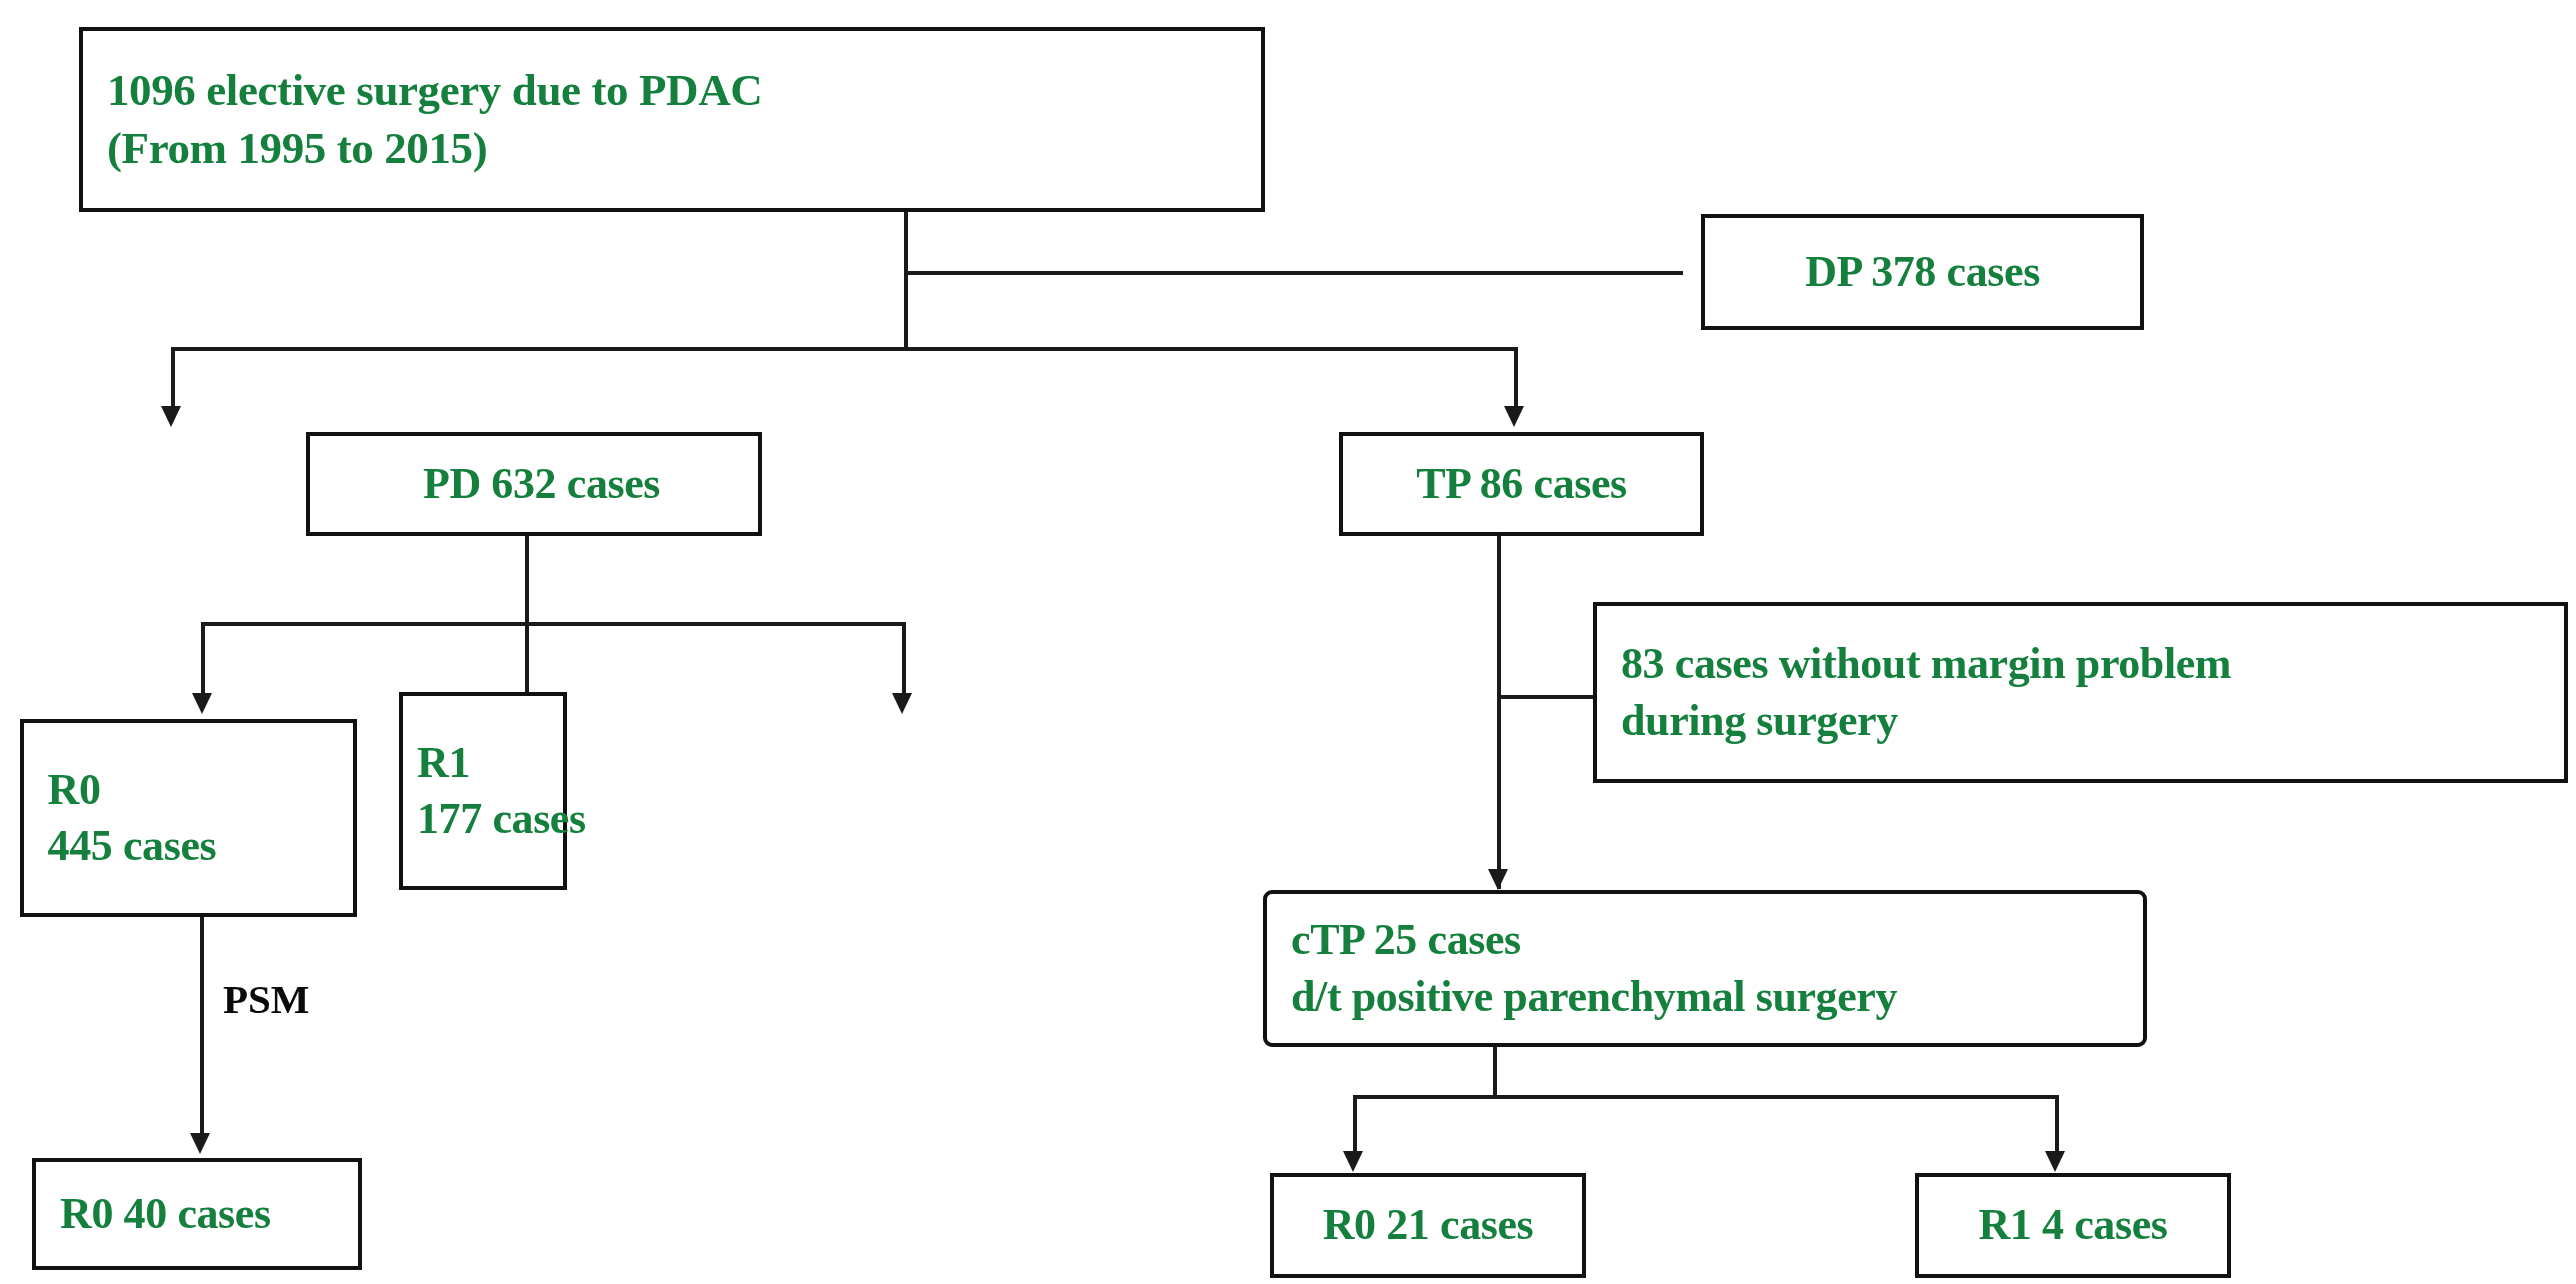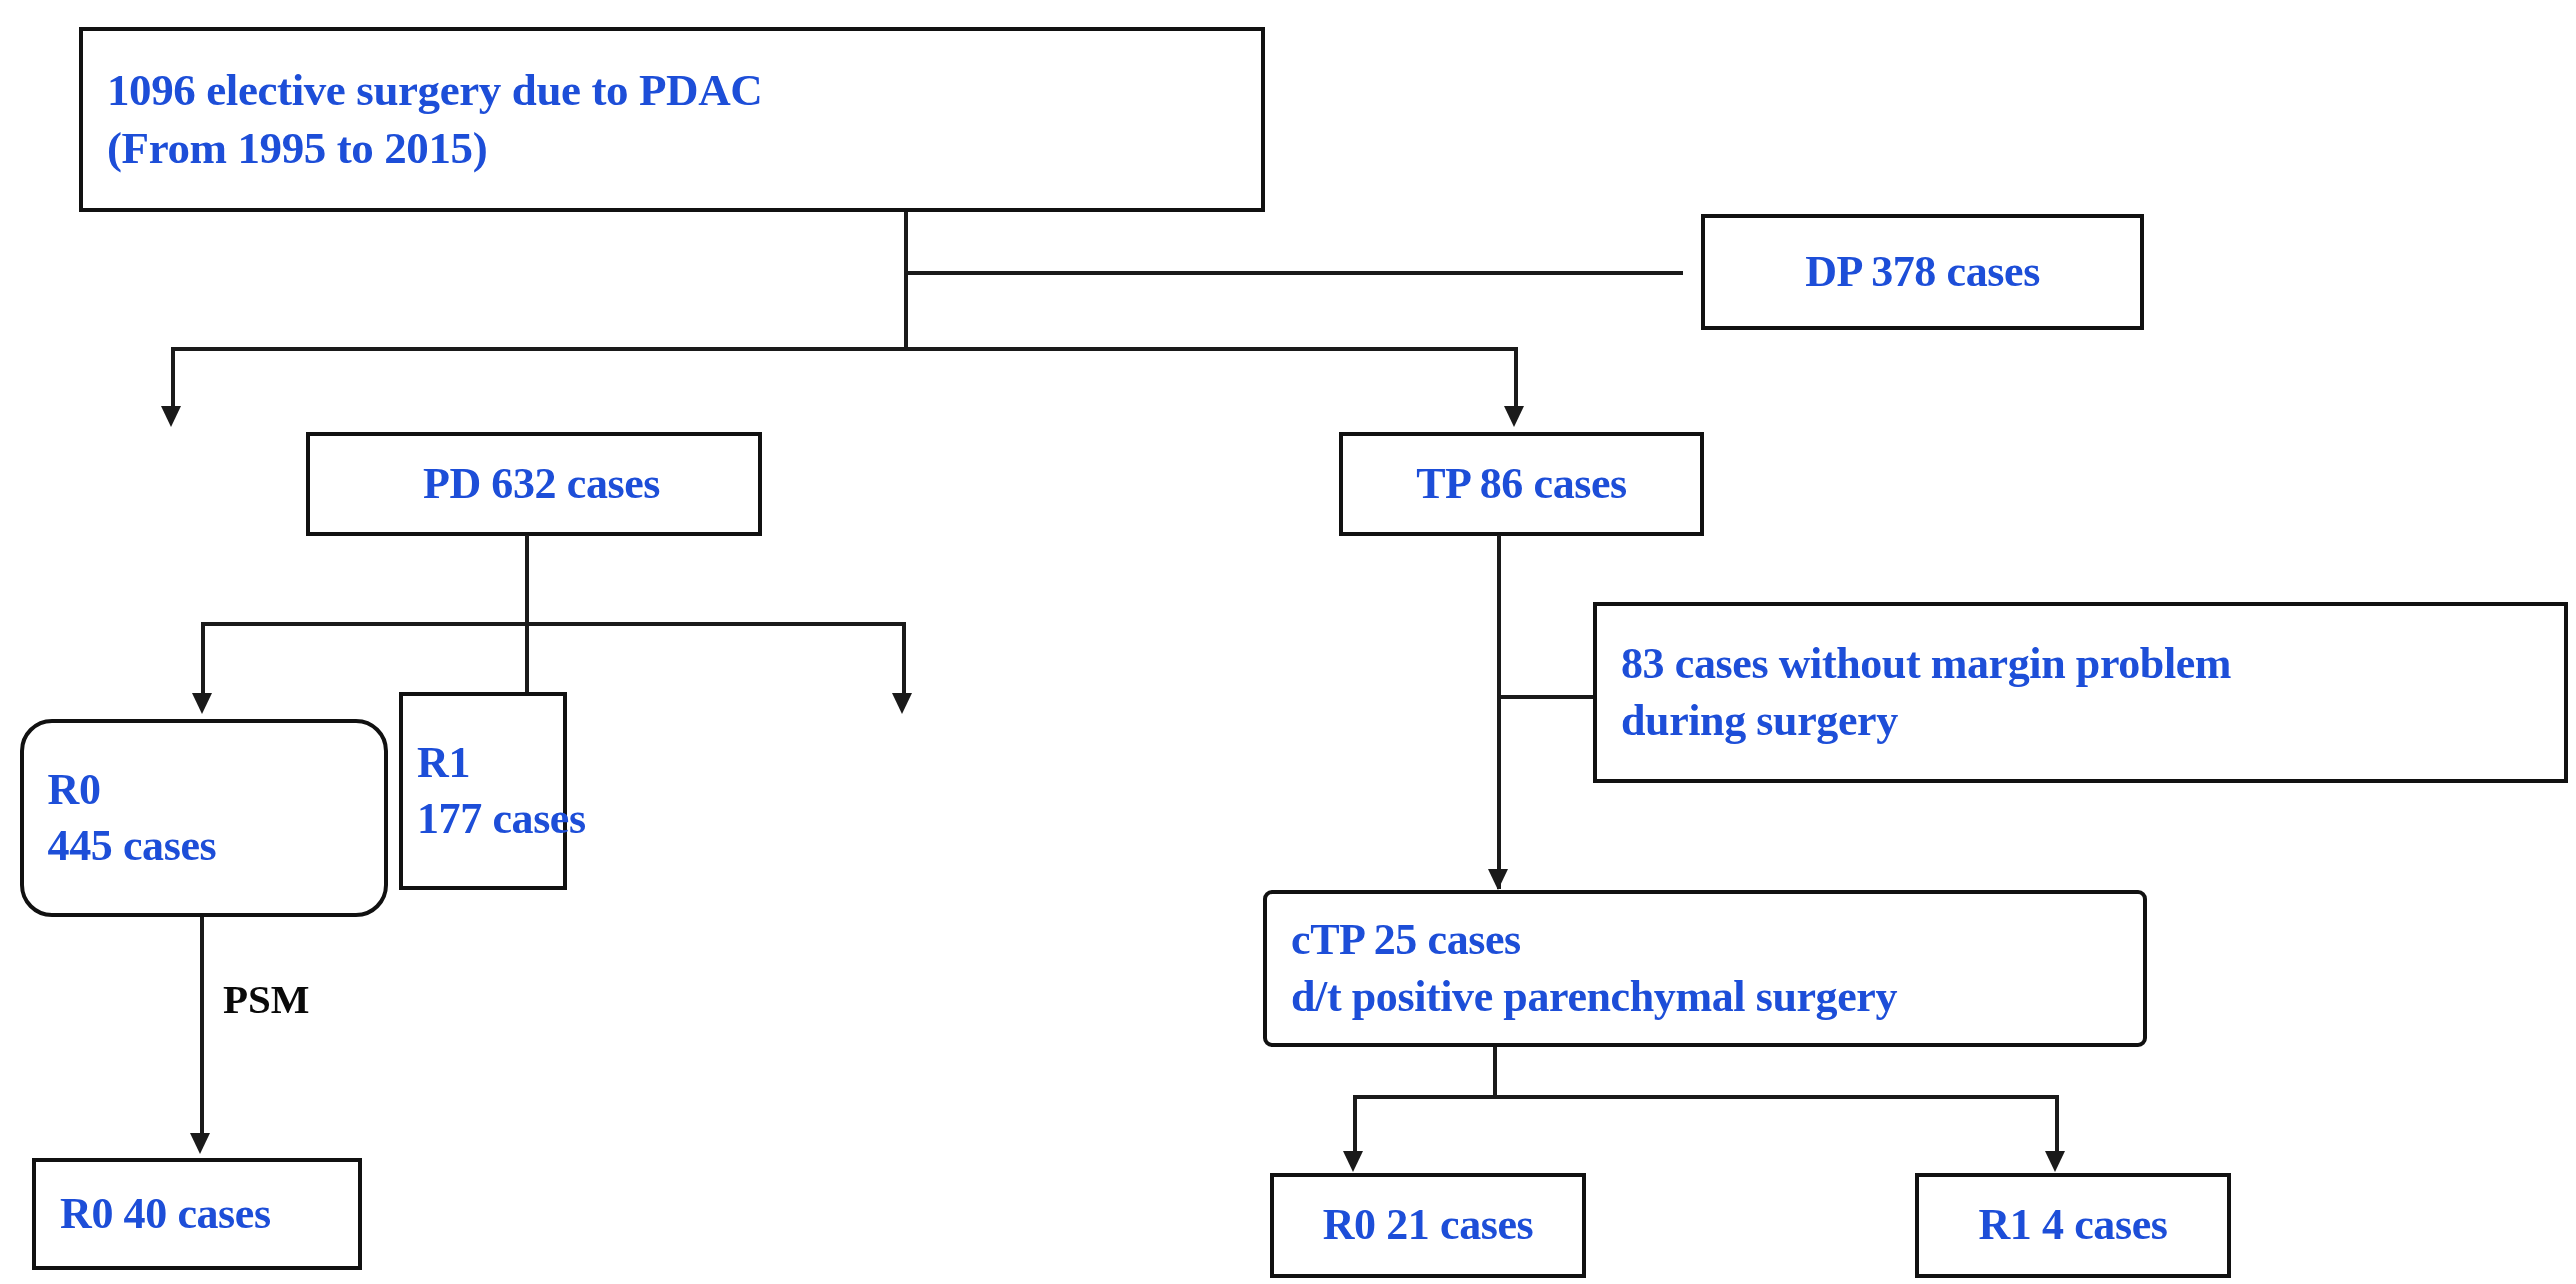--- a/index.html
+++ b/index.html
@@ -19,21 +19,21 @@
   }
   .node {
     position: absolute;
     box-sizing: border-box;
     background: #ffffff;
     border: 4.9px solid #111111;
     display: flex;
     flex-direction: column;
     justify-content: center;
     font-weight: bold;
-    color: #1d4ed8;
+    color: #15803d;
     line-height: 1.28;
     letter-spacing: -0.4px;
   }
   .node .line {
     display: block;
     white-space: pre;
   }
   .node.pad-lg { padding: 7px 24px; }
   .node.center { align-items: center; margin-left: 20px; }
   .node.center .line { text-align: center; }
@@ -104,21 +104,21 @@
   <div class="hline" style="left:201px; top:622px; width:702px;"></div>
 
   <div class="vline" style="left:201px; top:622px; height:74px;"></div>
   <div class="arrow" style="left:192px; top:693px;"></div>
 
   <div class="arrow" style="left:515px; top:693px;"></div>
 
   <div class="vline" style="left:902px; top:622px; height:74px;"></div>
   <div class="arrow" style="left:892px; top:693px;"></div>
 
-  <div class="node pad-lg f62" style="left:19.6px; top:719px; width:368px; height:198px;border-radius:32px;">
+  <div class="node pad-lg f62" style="left:19.6px; top:719px; width:337px; height:198px;">
     <span class="line">R0</span>
     <span class="line">445 cases</span>
   </div>
 
   <div class="node f62" style="left:399px; top:692px; width:168px; height:198px; padding:7px 14px;">
     <span class="line">R1</span>
     <span class="line">177 cases</span>
   </div>
 
 

